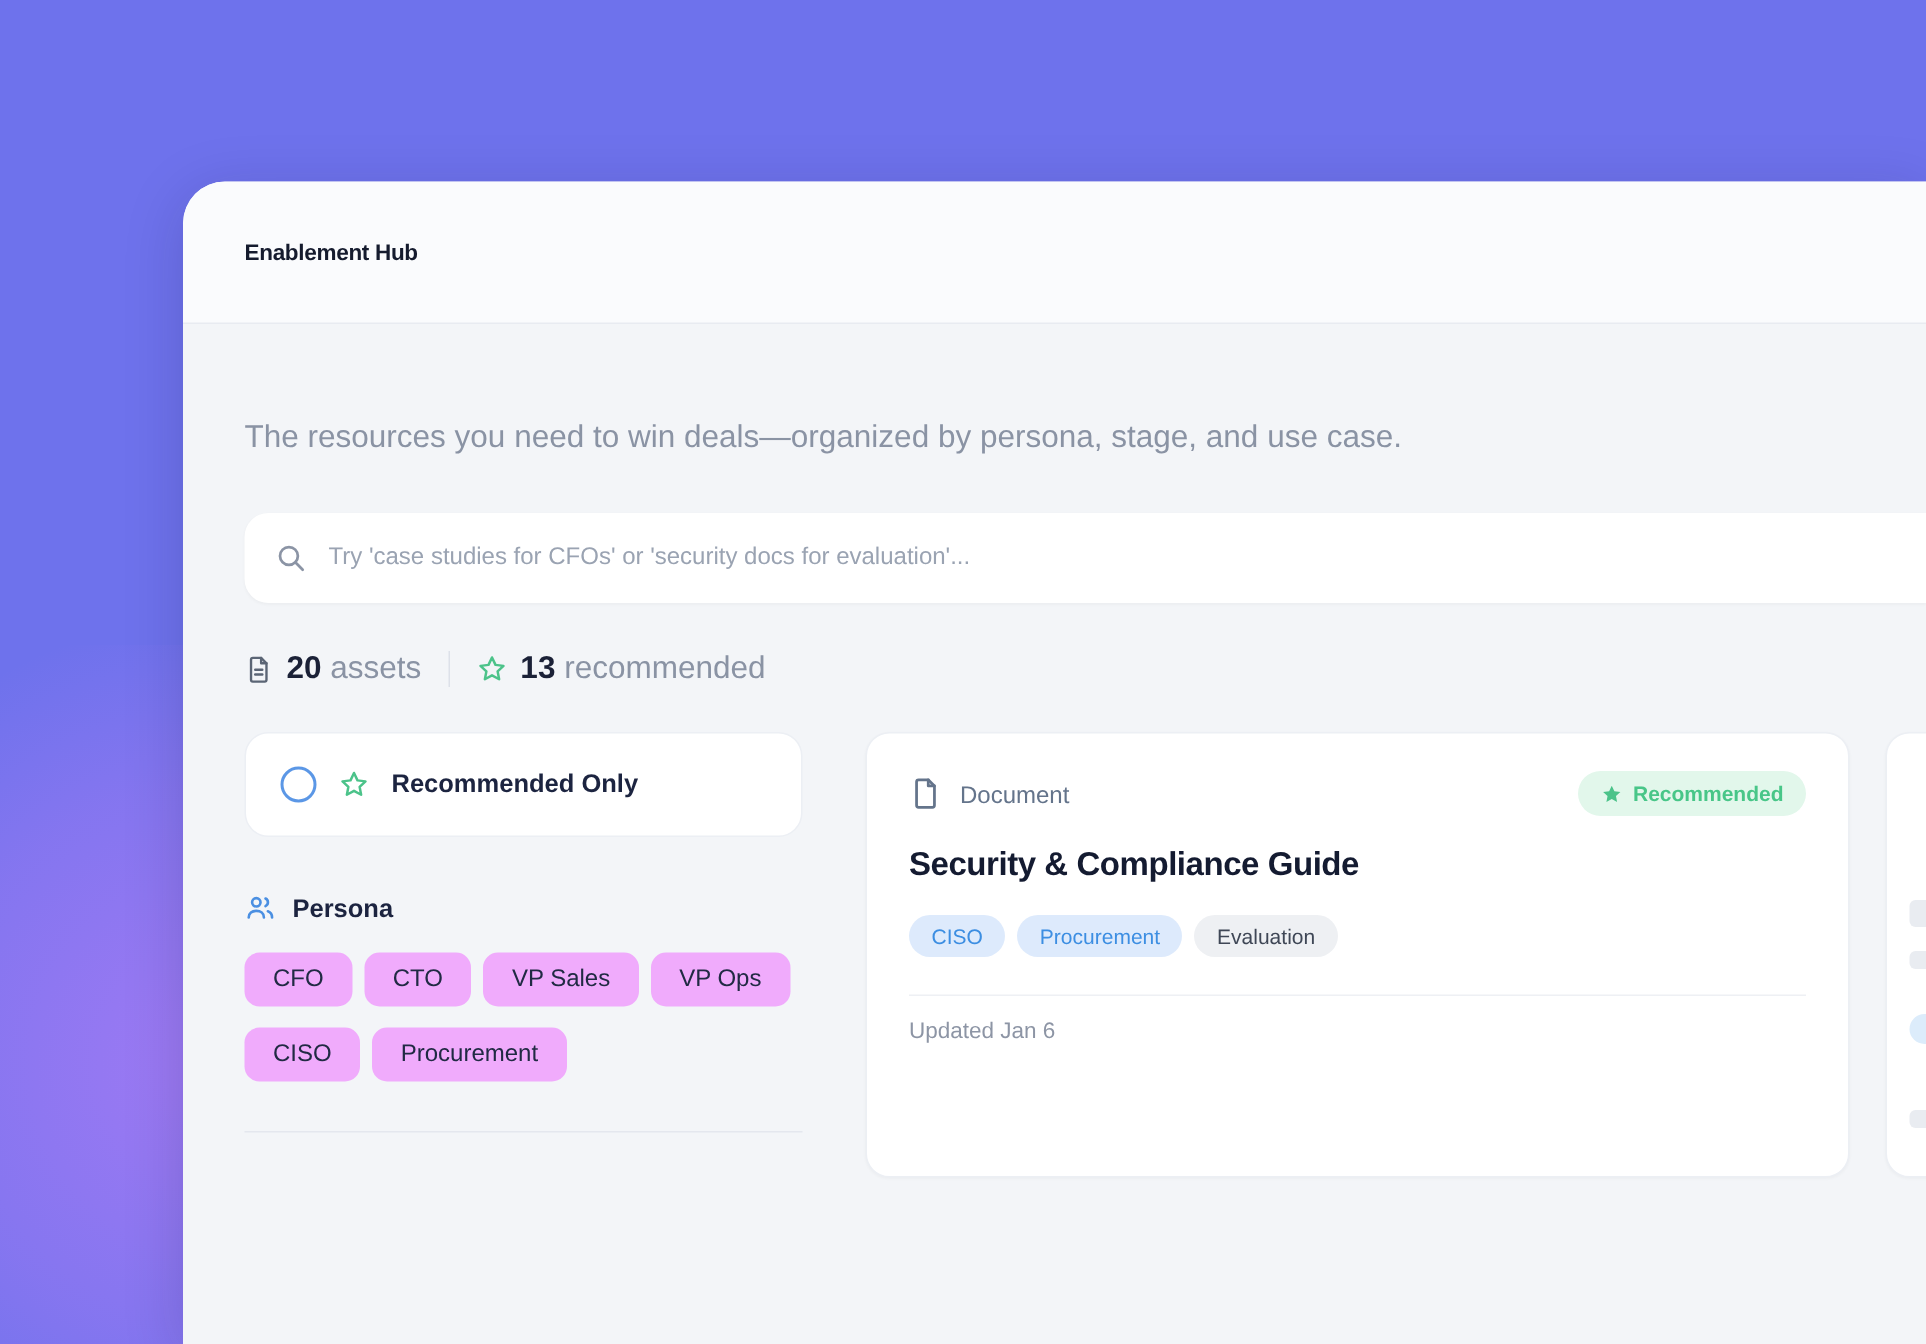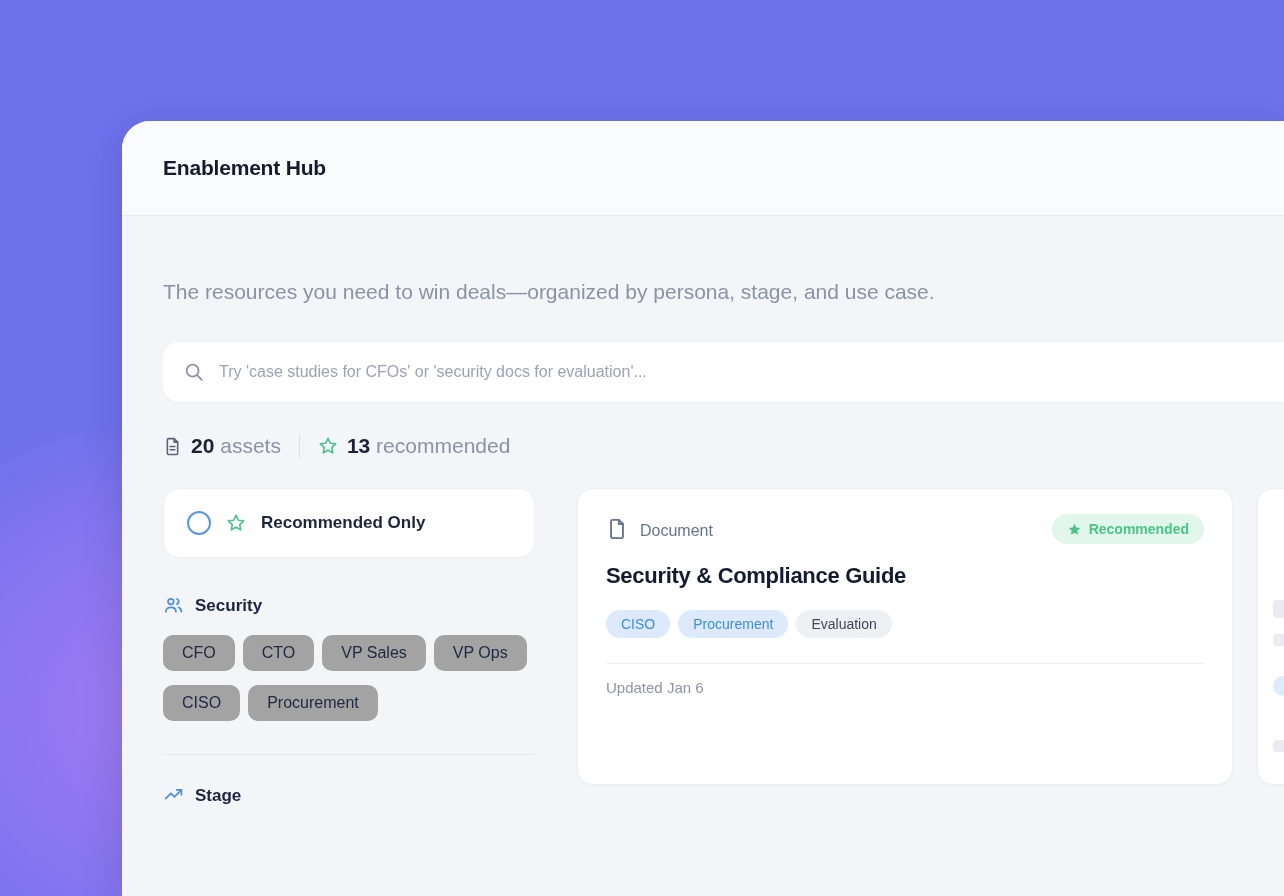--- a/index.html
+++ b/index.html
@@ -20,21 +20,21 @@
     border-top-left-radius: 28px;
     overflow: hidden;
     box-shadow: 0 8px 40px rgba(20,20,60,0.18);
   }
   .app-header {
     height: 95px; background: #fafbfd;
     border-bottom: 1px solid #e8ebf1;
     display: flex; align-items: center;
     padding-left: 41px;
   }
-  .app-title { font-size: 21px; font-weight: 700; color: #151b2e; letter-spacing: -0.2px; }
+  .app-title { font-size: 15px; font-weight: 700; color: #151b2e; letter-spacing: -0.2px; }
   .content { padding: 42px 0 0 41px; }
   .hero-title {
     font-size: 34px; font-weight: 700; color: #1b2137; letter-spacing: -0.7px;
   }
   .hero-subtitle {
     margin-top: 16px; font-size: 21px; color: #8a93a4; line-height: 1.72;
     max-width: 835px; font-weight: 400;
   }
   .search-bar {
     margin-top: 32px; height: 60px; background: #ffffff;
@@ -68,21 +68,21 @@
     flex-shrink: 0;
   }
   .toggle-label { font-size: 17px; font-weight: 600; color: #1c2440; }
   .filter-section-head {
     margin-top: 37px; display: flex; align-items: center; gap: 11px;
   }
   .filter-section-head.stage-head { margin-top: 30px; }
   .filter-section-title { font-size: 17px; font-weight: 700; color: #1c2440; }
   .chip-wrap { margin-top: 19px; display: flex; flex-wrap: wrap; gap: 8px; row-gap: 14px; }
   .chip {
-    background: #a3a3a3; border-radius: 10px; padding: 9px 19px;
+    background: #f0abfc; border-radius: 10px; padding: 9px 19px;
     font-size: 16px; font-weight: 500; color: #212a44; cursor: pointer;
     border: none; font-family: inherit;
   }
   .sidebar-divider { margin-top: 33px; border-top: 1px solid #e4e7ee; }
   .cards-row { display: flex; gap: 24px; flex: 1; min-width: 0; }
   .asset-card {
     width: 656px; flex-shrink: 0; height: 297px;
     background: #ffffff; border: 1px solid #eceff4; border-radius: 16px;
     padding: 25px 28px 0 28px; cursor: pointer;
     box-shadow: 0 1px 2px rgba(16,24,40,0.03);
@@ -179,43 +179,34 @@
 
         <div class="filter-section-head">
           <span>
             <svg width="21" height="21" viewBox="0 0 24 24" fill="none" stroke="#4a8fe2" stroke-width="2" stroke-linecap="round" stroke-linejoin="round">
               <circle cx="9" cy="7.5" r="3.2"></circle>
                 <path d="M3.2 19c0-3.2 2.6-5 5.8-5s5.8 1.8 5.8 5"></path>
               <path d="M16 4.6a3.2 3.2 0 0 1 0 5.8"></path>
                 <path d="M17.8 14.3c2 .7 3.2 2.2 3.2 4.7"></path>
             </svg>
           </span>
-          <span class="filter-section-title">Security</span>
+          <span class="filter-section-title">Persona</span>
         </div>
 
         <div class="chip-wrap">
           <button class="chip">CFO</button>
           <button class="chip">CTO</button>
           <button class="chip">VP Sales</button>
           <button class="chip">VP Ops</button>
           <button class="chip">CISO</button>
           <button class="chip">Procurement</button>
         </div>
 
         <div class="sidebar-divider"></div>
 
-        <div class="filter-section-head stage-head">
-          <span>
-            <svg width="21" height="21" viewBox="0 0 24 24" fill="none" stroke="#4a8fe2" stroke-width="2" stroke-linecap="round" stroke-linejoin="round">
-              <polyline points="3 15.5 9 9.5 13 13.5 21 5.5"></polyline>
-                <polyline points="15.5 5.5 21 5.5 21 11"></polyline>
-            </svg>
-          </span>
-          <span class="filter-section-title">Stage</span>
-        </div>
 
       </div>
 
       <div class="cards-row">
 
         <div class="asset-card">
           <div class="card-top">
             <div class="card-type">
               <span>
                 <svg width="22" height="22" viewBox="0 0 24 24" fill="none" stroke="#64748b" stroke-width="2" stroke-linecap="round" stroke-linejoin="round">

